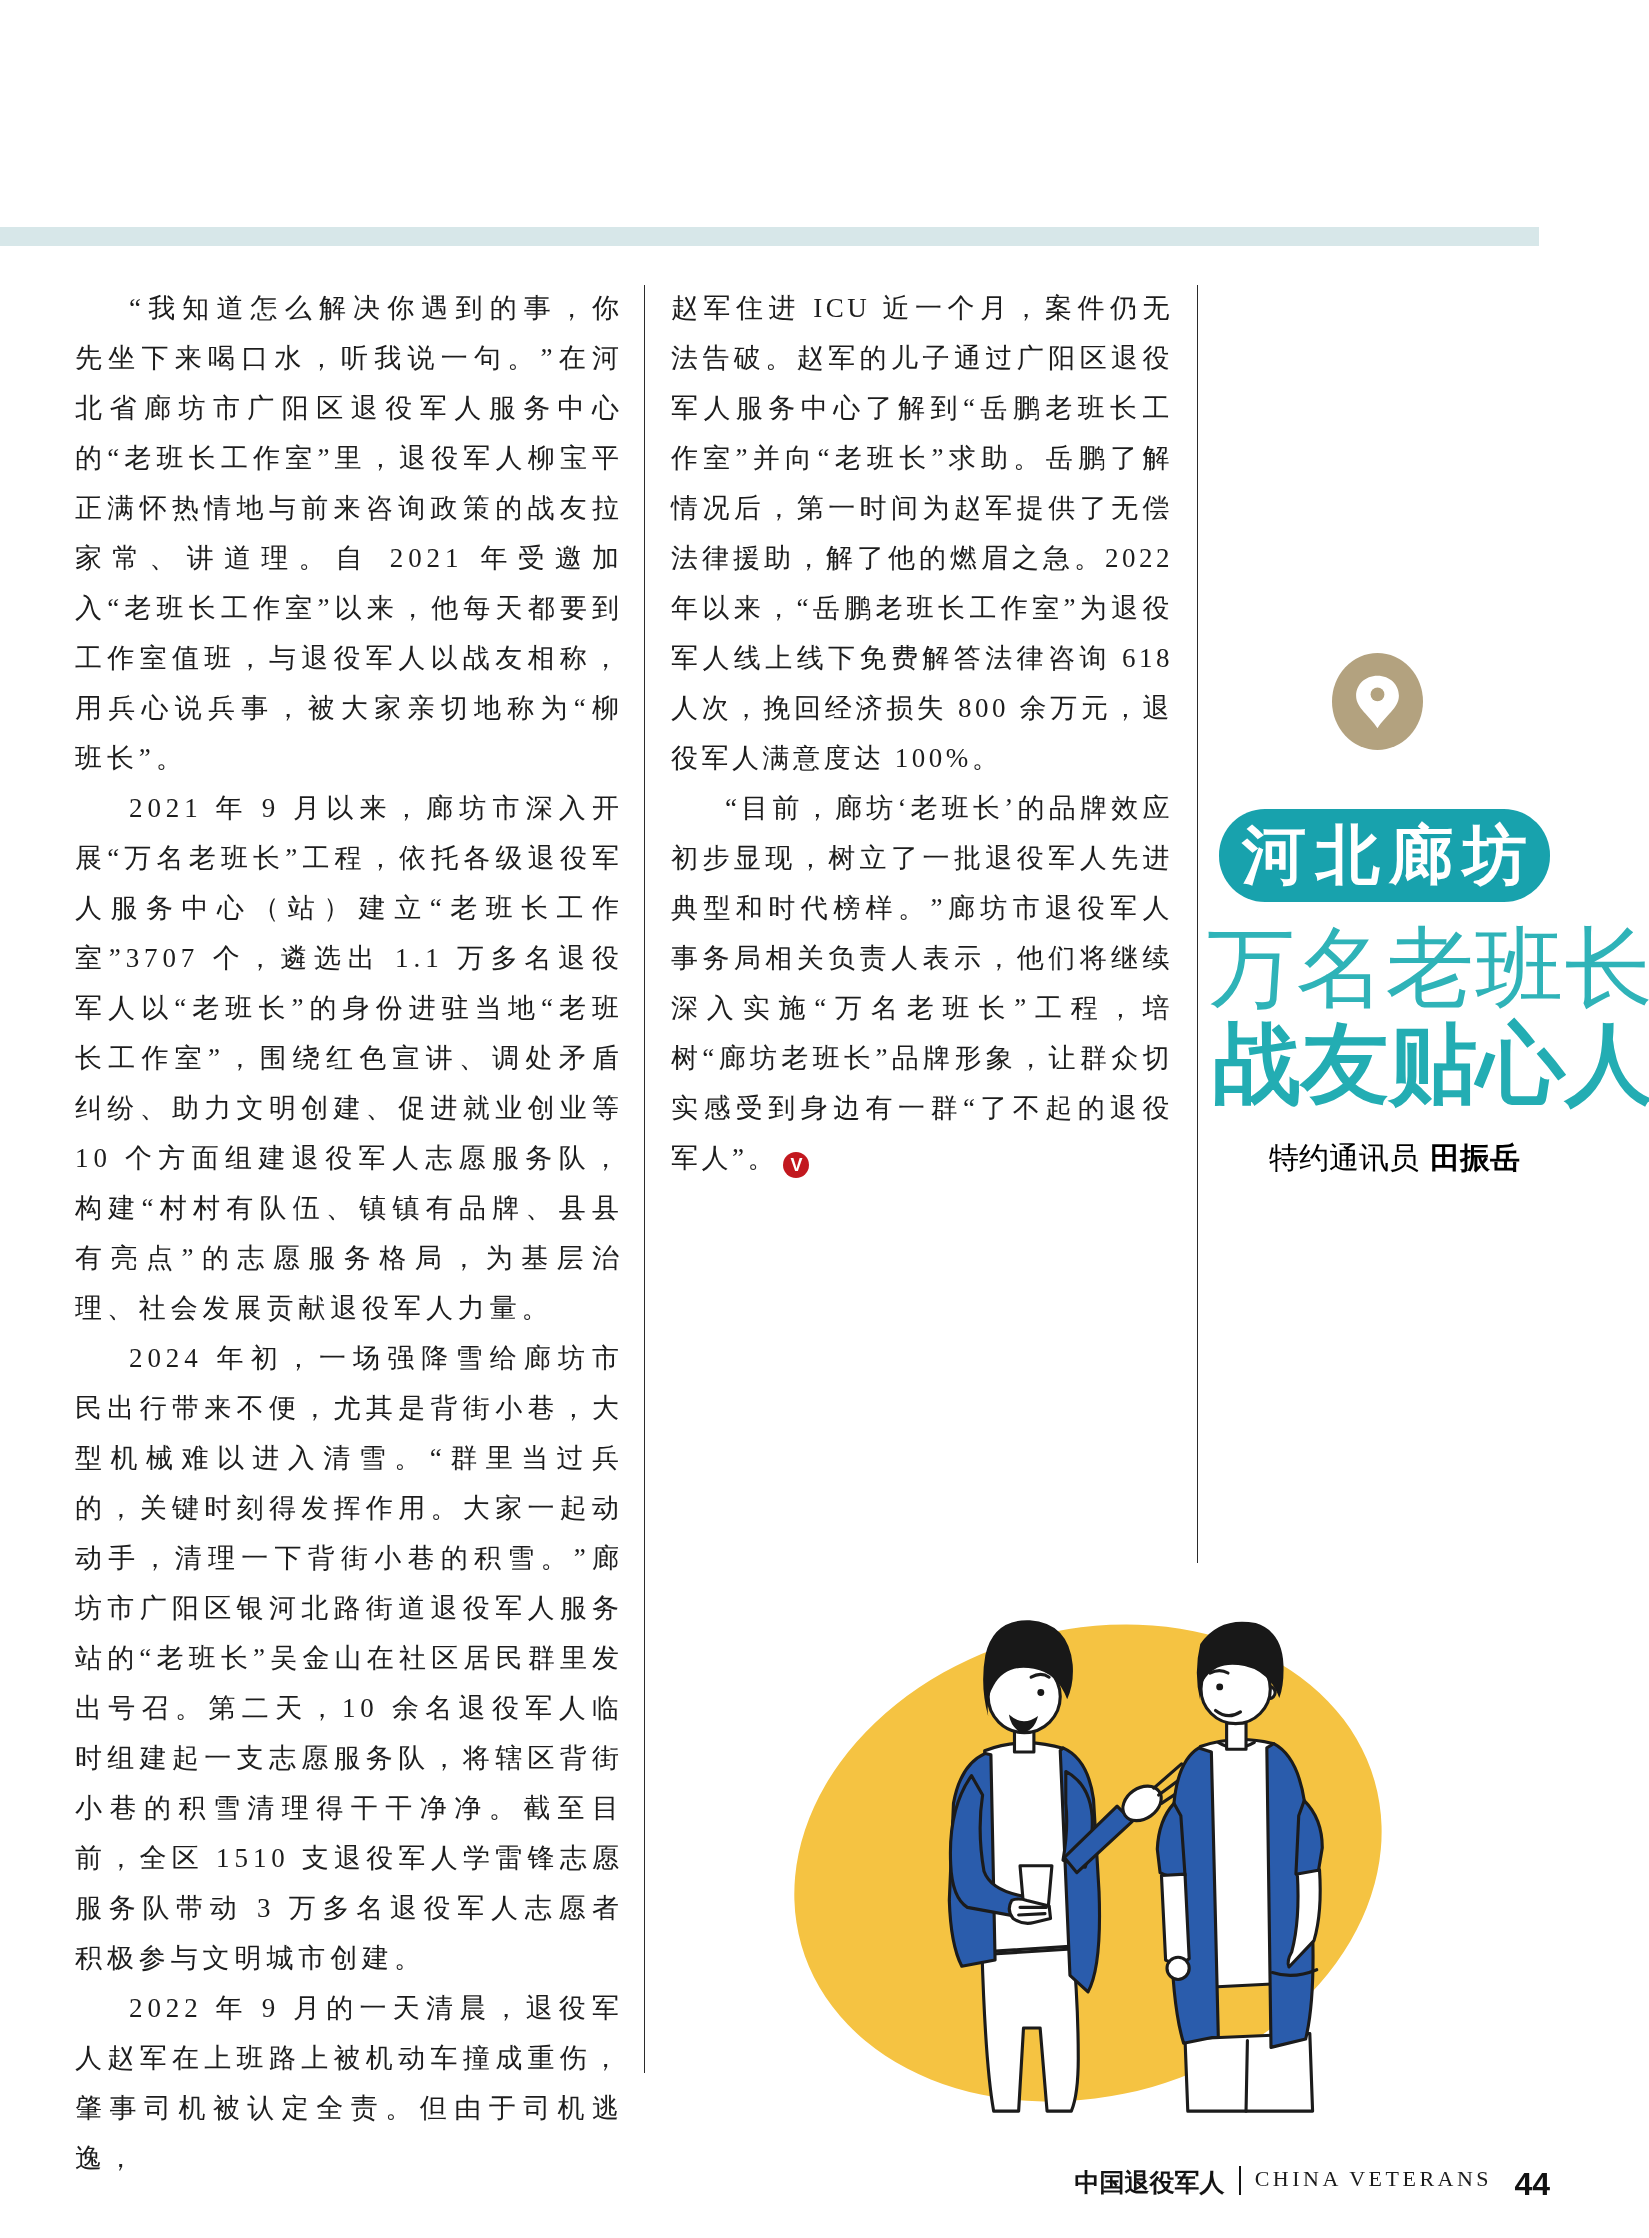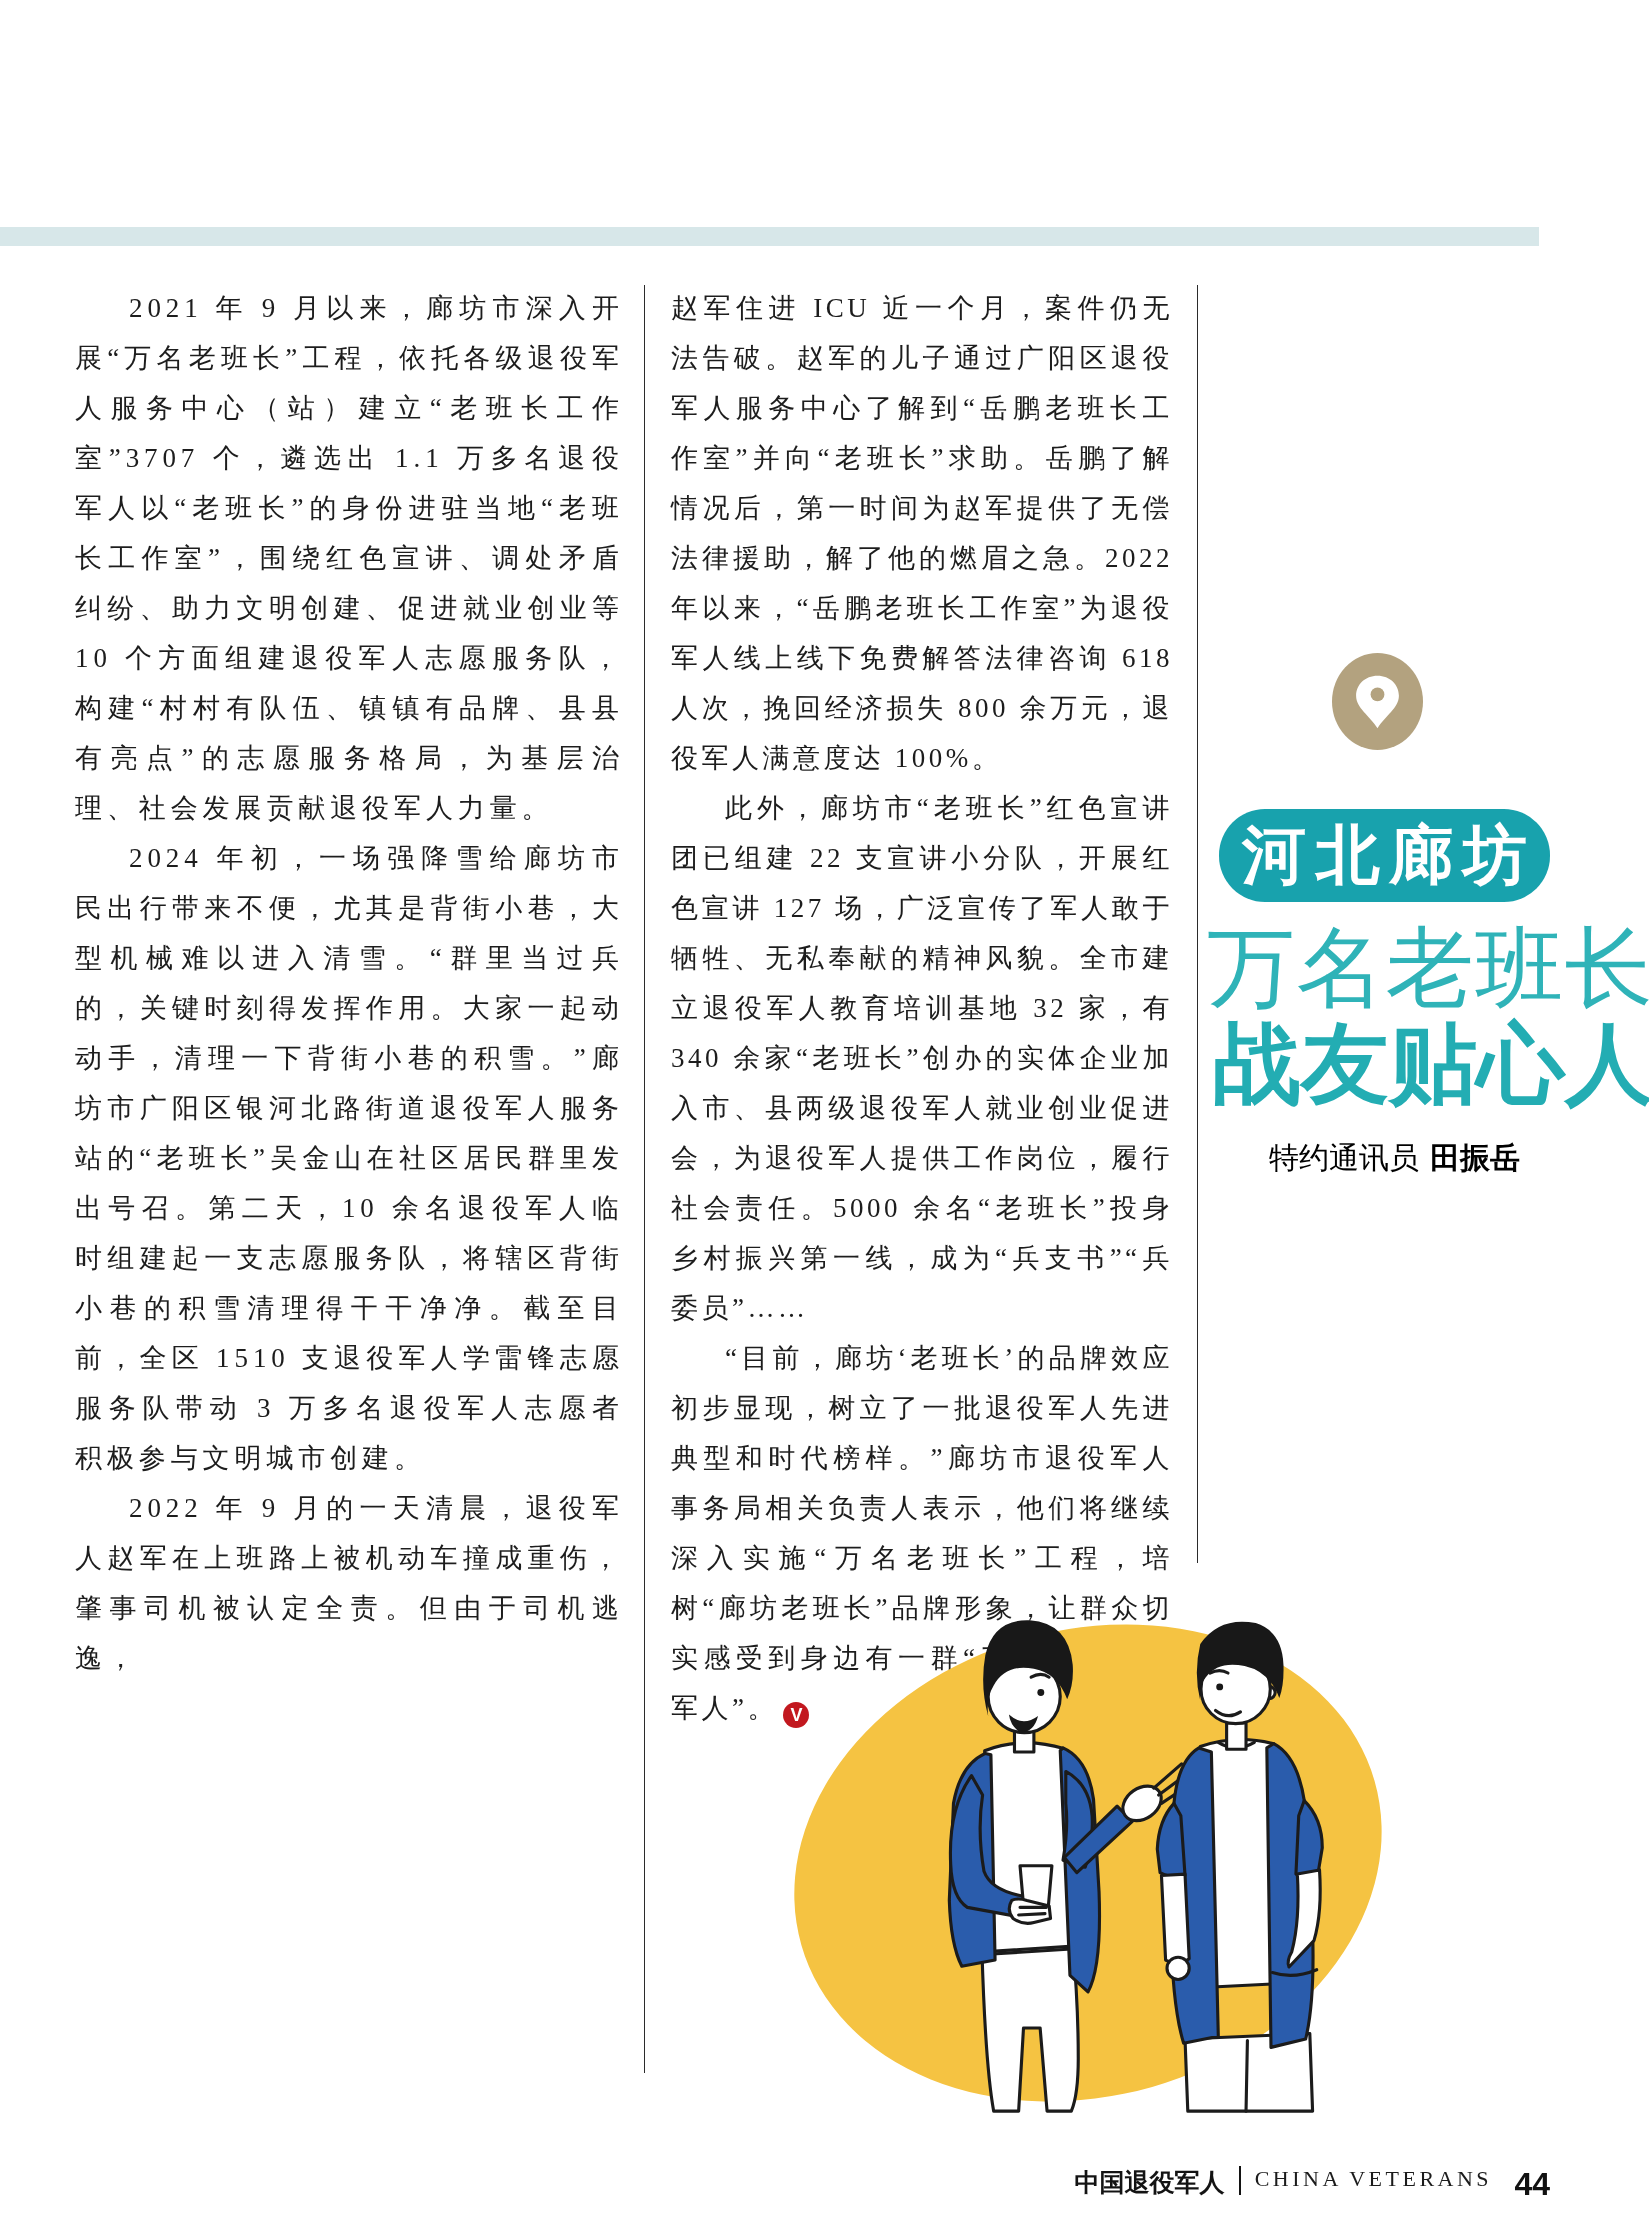--- a/index.html
+++ b/index.html
@@ -92,30 +92,30 @@
     font-family:"Liberation Sans","DejaVu Sans",sans-serif;
     font-weight:700;font-size:32px;color:#111111;margin-left:8.3px;
   }
 </style>
 </head>
 <body>
 
 <div class="topbar"></div>
 
 <div class="col col-left">
+  <p class="ind">“我知道怎么解决你遇到的事，你先坐下来喝口水，听我说一句。”在河北省廊坊市广阳区退役军人服务中心的“老班长工作室”里，退役军人柳宝平正满怀热情地与前来咨询政策的战友拉家常、讲道理。自 2021 年受邀加入“老班长工作室”以来，他每天都要到工作室值班，与退役军人以战友相称，用兵心说兵事，被大家亲切地称为“柳班长”。</p>
   <p class="ind">2021 年 9 月以来，廊坊市深入开展“万名老班长”工程，依托各级退役军人服务中心（站）建立“老班长工作室”3707 个，遴选出 1.1 万多名退役军人以“老班长”的身份进驻当地“老班长工作室”，围绕红色宣讲、调处矛盾纠纷、助力文明创建、促进就业创业等 10 个方面组建退役军人志愿服务队，构建“村村有队伍、镇镇有品牌、县县有亮点”的志愿服务格局，为基层治理、社会发展贡献退役军人力量。</p>
   <p class="ind">2024 年初，一场强降雪给廊坊市民出行带来不便，尤其是背街小巷，大型机械难以进入清雪。“群里当过兵的，关键时刻得发挥作用。大家一起动动手，清理一下背街小巷的积雪。”廊坊市广阳区银河北路街道退役军人服务站的“老班长”吴金山在社区居民群里发出号召。第二天，10 余名退役军人临时组建起一支志愿服务队，将辖区背街小巷的积雪清理得干干净净。截至目前，全区 1510 支退役军人学雷锋志愿服务队带动 3 万多名退役军人志愿者积极参与文明城市创建。</p>
   <p class="ind">2022 年 9 月的一天清晨，退役军人赵军在上班路上被机动车撞成重伤，肇事司机被认定全责。但由于司机逃逸，</p>
 </div>
 
 <div class="vrule r1"></div>
 
 <div class="col col-mid">
   <p>赵军住进 ICU 近一个月，案件仍无法告破。赵军的儿子通过广阳区退役军人服务中心了解到“岳鹏老班长工作室”并向“老班长”求助。岳鹏了解情况后，第一时间为赵军提供了无偿法律援助，解了他的燃眉之急。2022 年以来，“岳鹏老班长工作室”为退役军人线上线下免费解答法律咨询 618 人次，挽回经济损失 800 余万元，退役军人满意度达 100%。</p>
-  <p class="ind">此外，廊坊市“老班长”红色宣讲团已组建 22 支宣讲小分队，开展红色宣讲 127 场，广泛宣传了军人敢于牺牲、无私奉献的精神风貌。全市建立退役军人教育培训基地 32 家，有 340 余家“老班长”创办的实体企业加入市、县两级退役军人就业创业促进会，为退役军人提供工作岗位，履行社会责任。5000 余名“老班长”投身乡村振兴第一线，成为“兵支书”“兵委员”……</p>
   <p class="ind"><span>“目前，廊坊‘老班长’的品牌效应初步显现，树立了一批退役军人先进典型和时代榜样。”廊坊市退役军人事务局相关负责人表示，他们将继续深入实施“万名老班长”工程，培树“廊坊老班长”品牌形象，让群众切实感受到身边有一群“了不起的退役军人”。</span><span class="vbadge">V</span></p>
 </div>
 
 <div class="vrule r2"></div>
 
 <div class="pinwrap">
   <svg width="49" height="58" viewBox="0 0 70 84">
     <path d="M35 4 C17 4 4 17 4 33 C4 51 24 62 35 80 C46 62 66 51 66 33 C66 17 53 4 35 4 Z" fill="#ffffff"></path>
     <circle cx="35" cy="31" r="10" fill="#b3a27f"></circle>
   </svg>

